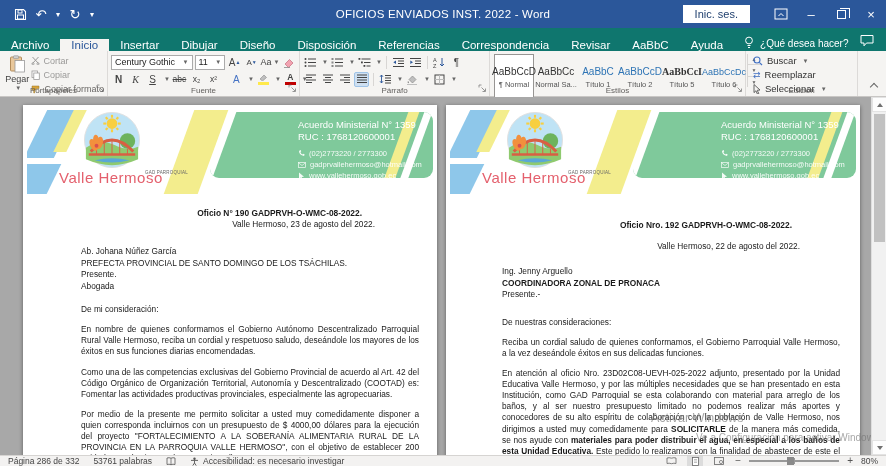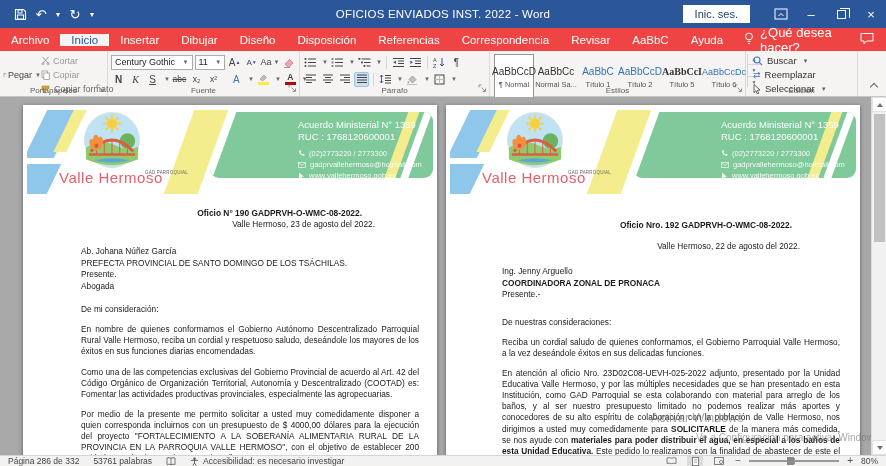--- a/index.html
+++ b/index.html
@@ -13,40 +13,40 @@
 .qbtn{width:20px;height:22px;display:flex;align-items:center;justify-content:center;font-size:13px;color:#fff}
 .qbtn.small{width:12px;font-size:8px}
 .tb-title{position:absolute;left:50%;transform:translateX(-50%);font-size:11.5px;letter-spacing:.2px;white-space:nowrap}
 .tb-right{margin-left:auto;display:flex;align-items:center;height:100%}
 .signin{background:#fff;color:#1f3f6e;font-size:11px;padding:3px 12px;margin-right:16px;cursor:pointer}
 .winbtn{width:30px;height:28px;display:flex;align-items:center;justify-content:center;font-size:13px;color:#fff}
 .restore-glyph{position:relative;width:9px;height:9px;border:1px solid #fff}
 .restore-glyph::before{content:"";position:absolute;top:-3px;left:2px;width:9px;height:9px;border:1px solid #fff;border-bottom:none;border-left:none}
 
 
-.tabsrow{height:23px;background:#ef4444;display:flex;align-items:center;color:#fff;position:relative}
+.tabsrow{height:23px;background:#0f766e;display:flex;align-items:flex-end;color:#fff;position:relative}
 .tab{padding:0 11px;font-size:11.5px;display:flex;align-items:center;cursor:pointer;white-space:nowrap}
 .tab.active{background:#f5f4f2;color:#2b579a}
-.tellme{display:flex;align-items:center;gap:6px;padding:0 10px;font-size:13px}
+.tellme{display:flex;align-items:center;gap:6px;padding:0 10px;font-size:10px}
 .tabs-right{margin-left:auto;display:flex;align-items:center;padding-right:12px}
 
 
 .ribbon{height:46px;background:#f5f4f2;border-bottom:1px solid #c8c6c4;display:flex;font-size:9px;color:#333}
 .rgroup{position:relative;border-right:1px solid #dcdad8;padding:2px 3px 12px 3px;flex:none}
 .glabel{position:absolute;bottom:1px;left:0;right:0;text-align:center;font-size:8px;color:#605e5c}
 .launcher{position:absolute;right:2px;bottom:1px;opacity:.75}
 .rrow{display:flex;align-items:center;gap:2px;height:16px;margin-top:1px}
 .rbtn{min-width:15px;height:15px;display:flex;align-items:center;justify-content:center;border-radius:2px;color:#444}
 .rbtn.sel{background:#cfe0f1;border:1px solid #9fc3e7}
 .combo{display:flex;align-items:center;justify-content:space-between;background:#fff;border:1px solid #ababab;height:15px;padding:0 3px;font-size:9px;color:#222}
 .carr{font-size:6px;color:#666;margin-left:2px}
 .vsep{width:1px;height:13px;background:#d8d6d4;margin:0 2px}
 
 .clip-wrap{display:flex}
-.paste-big{width:38px;display:flex;flex-direction:row;align-items:center;justify-content:flex-start;padding-top:2px;gap:1px;color:#444}
+.paste-big{width:38px;display:flex;flex-direction:column;align-items:center;justify-content:flex-start;padding-top:2px;gap:1px;color:#444}
 .clip-col{display:flex;flex-direction:column;justify-content:flex-start;gap:1px;padding-top:1px}
 .clip-item{display:flex;align-items:center;gap:3px;height:13px;color:#9b9a99;white-space:nowrap}
 
 .stylecell{width:40px;height:46px;display:flex;flex-direction:column;align-items:center;justify-content:center;border:1px solid transparent;margin:0 1px;background:transparent}
 .stylecell.sel{border:1px solid #979593;background:#fff}
 .sprev{font-size:10px;line-height:12px;white-space:nowrap}
 .sname{font-size:7.5px;color:#555;margin-top:2px;white-space:nowrap}
 .sarrows{width:13px;display:flex;flex-direction:column;border-left:1px solid #d8d6d4;margin-left:2px}
 .sarrow{flex:1;display:flex;align-items:center;justify-content:center;font-size:5px;color:#666;border-bottom:1px solid #d8d6d4}
 .sarrow:last-child{border-bottom:none}

